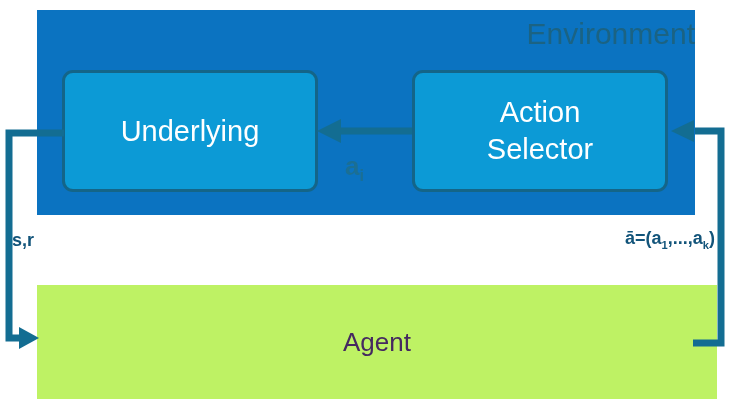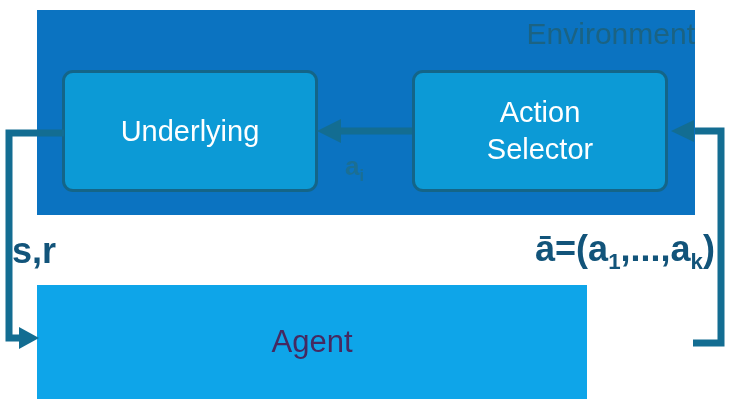--- a/index.html
+++ b/index.html
@@ -43,42 +43,42 @@
     flex-direction: column;
     justify-content: center;
     text-align: center;
   }
   .mdp-box { left: 62px; }
   .sel-box { left: 412px; text-align: center; }
 
   
   .agent-box {
     left: 37px; top: 285px;
-    width: 550px; height: 114px;
-    background: #0ea5e9;
+    width: 680px; height: 114px;
+    background: #bef264;
     color: #452960;
-    font-size: 31px;
+    font-size: 26px;
     display: flex;
     align-items: center;
     justify-content: center;
   }
 
   
   .connectors {
     position: absolute;
     left: 0; top: 0;
     width: 730px; height: 406px;
     pointer-events: none;
   }
 
   
   .edge-label {
     position: absolute;
     font-weight: 700;
-    font-size: 36px;
+    font-size: 18px;
     color: #12547a;
     white-space: nowrap;
   }
   .lbl-sr { left: 12px; top: 230px; }
   .lbl-slate { right: 15px; top: 228px; }
   .lbl-ai {
     left: 345px; top: 135px;
     font-size: 26px;
     font-weight: 600;
     color: #1b6f94;

